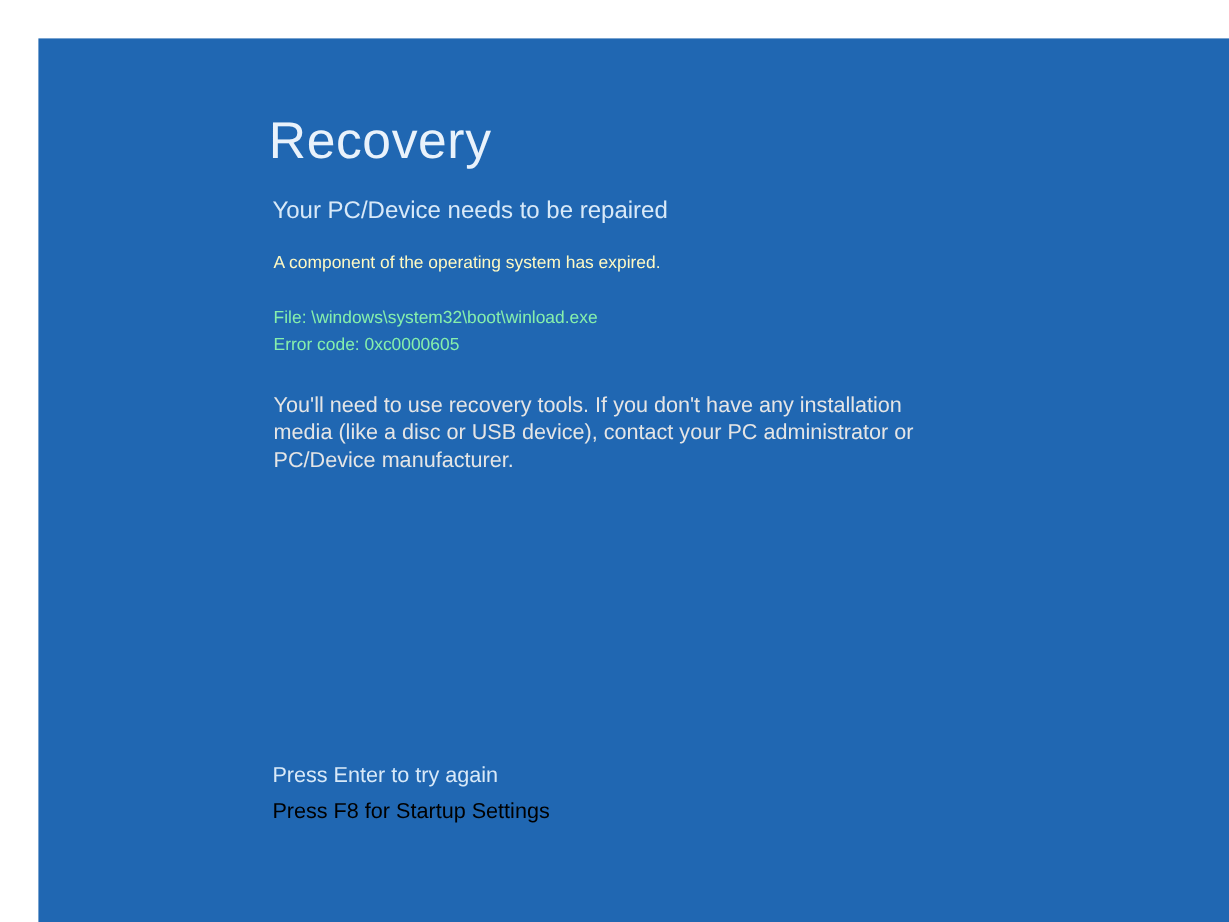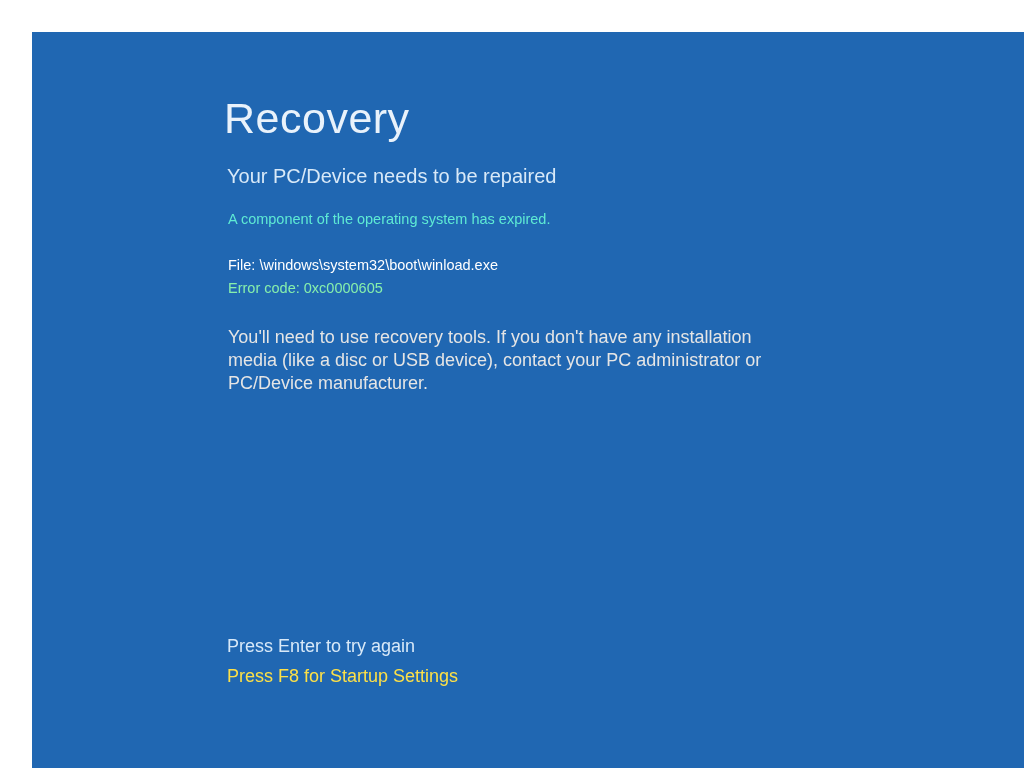--- a/index.html
+++ b/index.html
@@ -35,29 +35,29 @@
     font-size: 20px;
     font-weight: 400;
     color: #d8e9f8;
   }
 
   .message {
     position: absolute;
     left: 180px;
     top: 163px;
     font-size: 14.5px;
-    color: #5eead4;
+    color: #fef9c3;
   }
 
   .file-line {
     position: absolute;
     left: 180px;
     top: 209px;
     font-size: 14.5px;
-    color: #ffffff;
+    color: #86efac;
   }
 
   .error-line {
     position: absolute;
     left: 180px;
     top: 232px;
     font-size: 14.5px;
     color: #86efac;
   }
 
@@ -78,21 +78,21 @@
     font-size: 18px;
     color: #d8e9f8;
     text-align: center;
   }
 
   .action-f8 {
     position: absolute;
     left: 179px;
     top: 618px;
     font-size: 18px;
-    color: #fde047;
+    color: #000000;
   }
 </style>
 </head>
 <body>
 
 <div class="screen" style="background: rgb(32, 103, 178);">
 
   <h1 class="title" style="color: rgb(233, 242, 251);">Recovery</h1>
 
   <h2 class="heading" style="color: rgb(216, 233, 248); text-align: right;">Your PC/Device needs to be repaired</h2>

